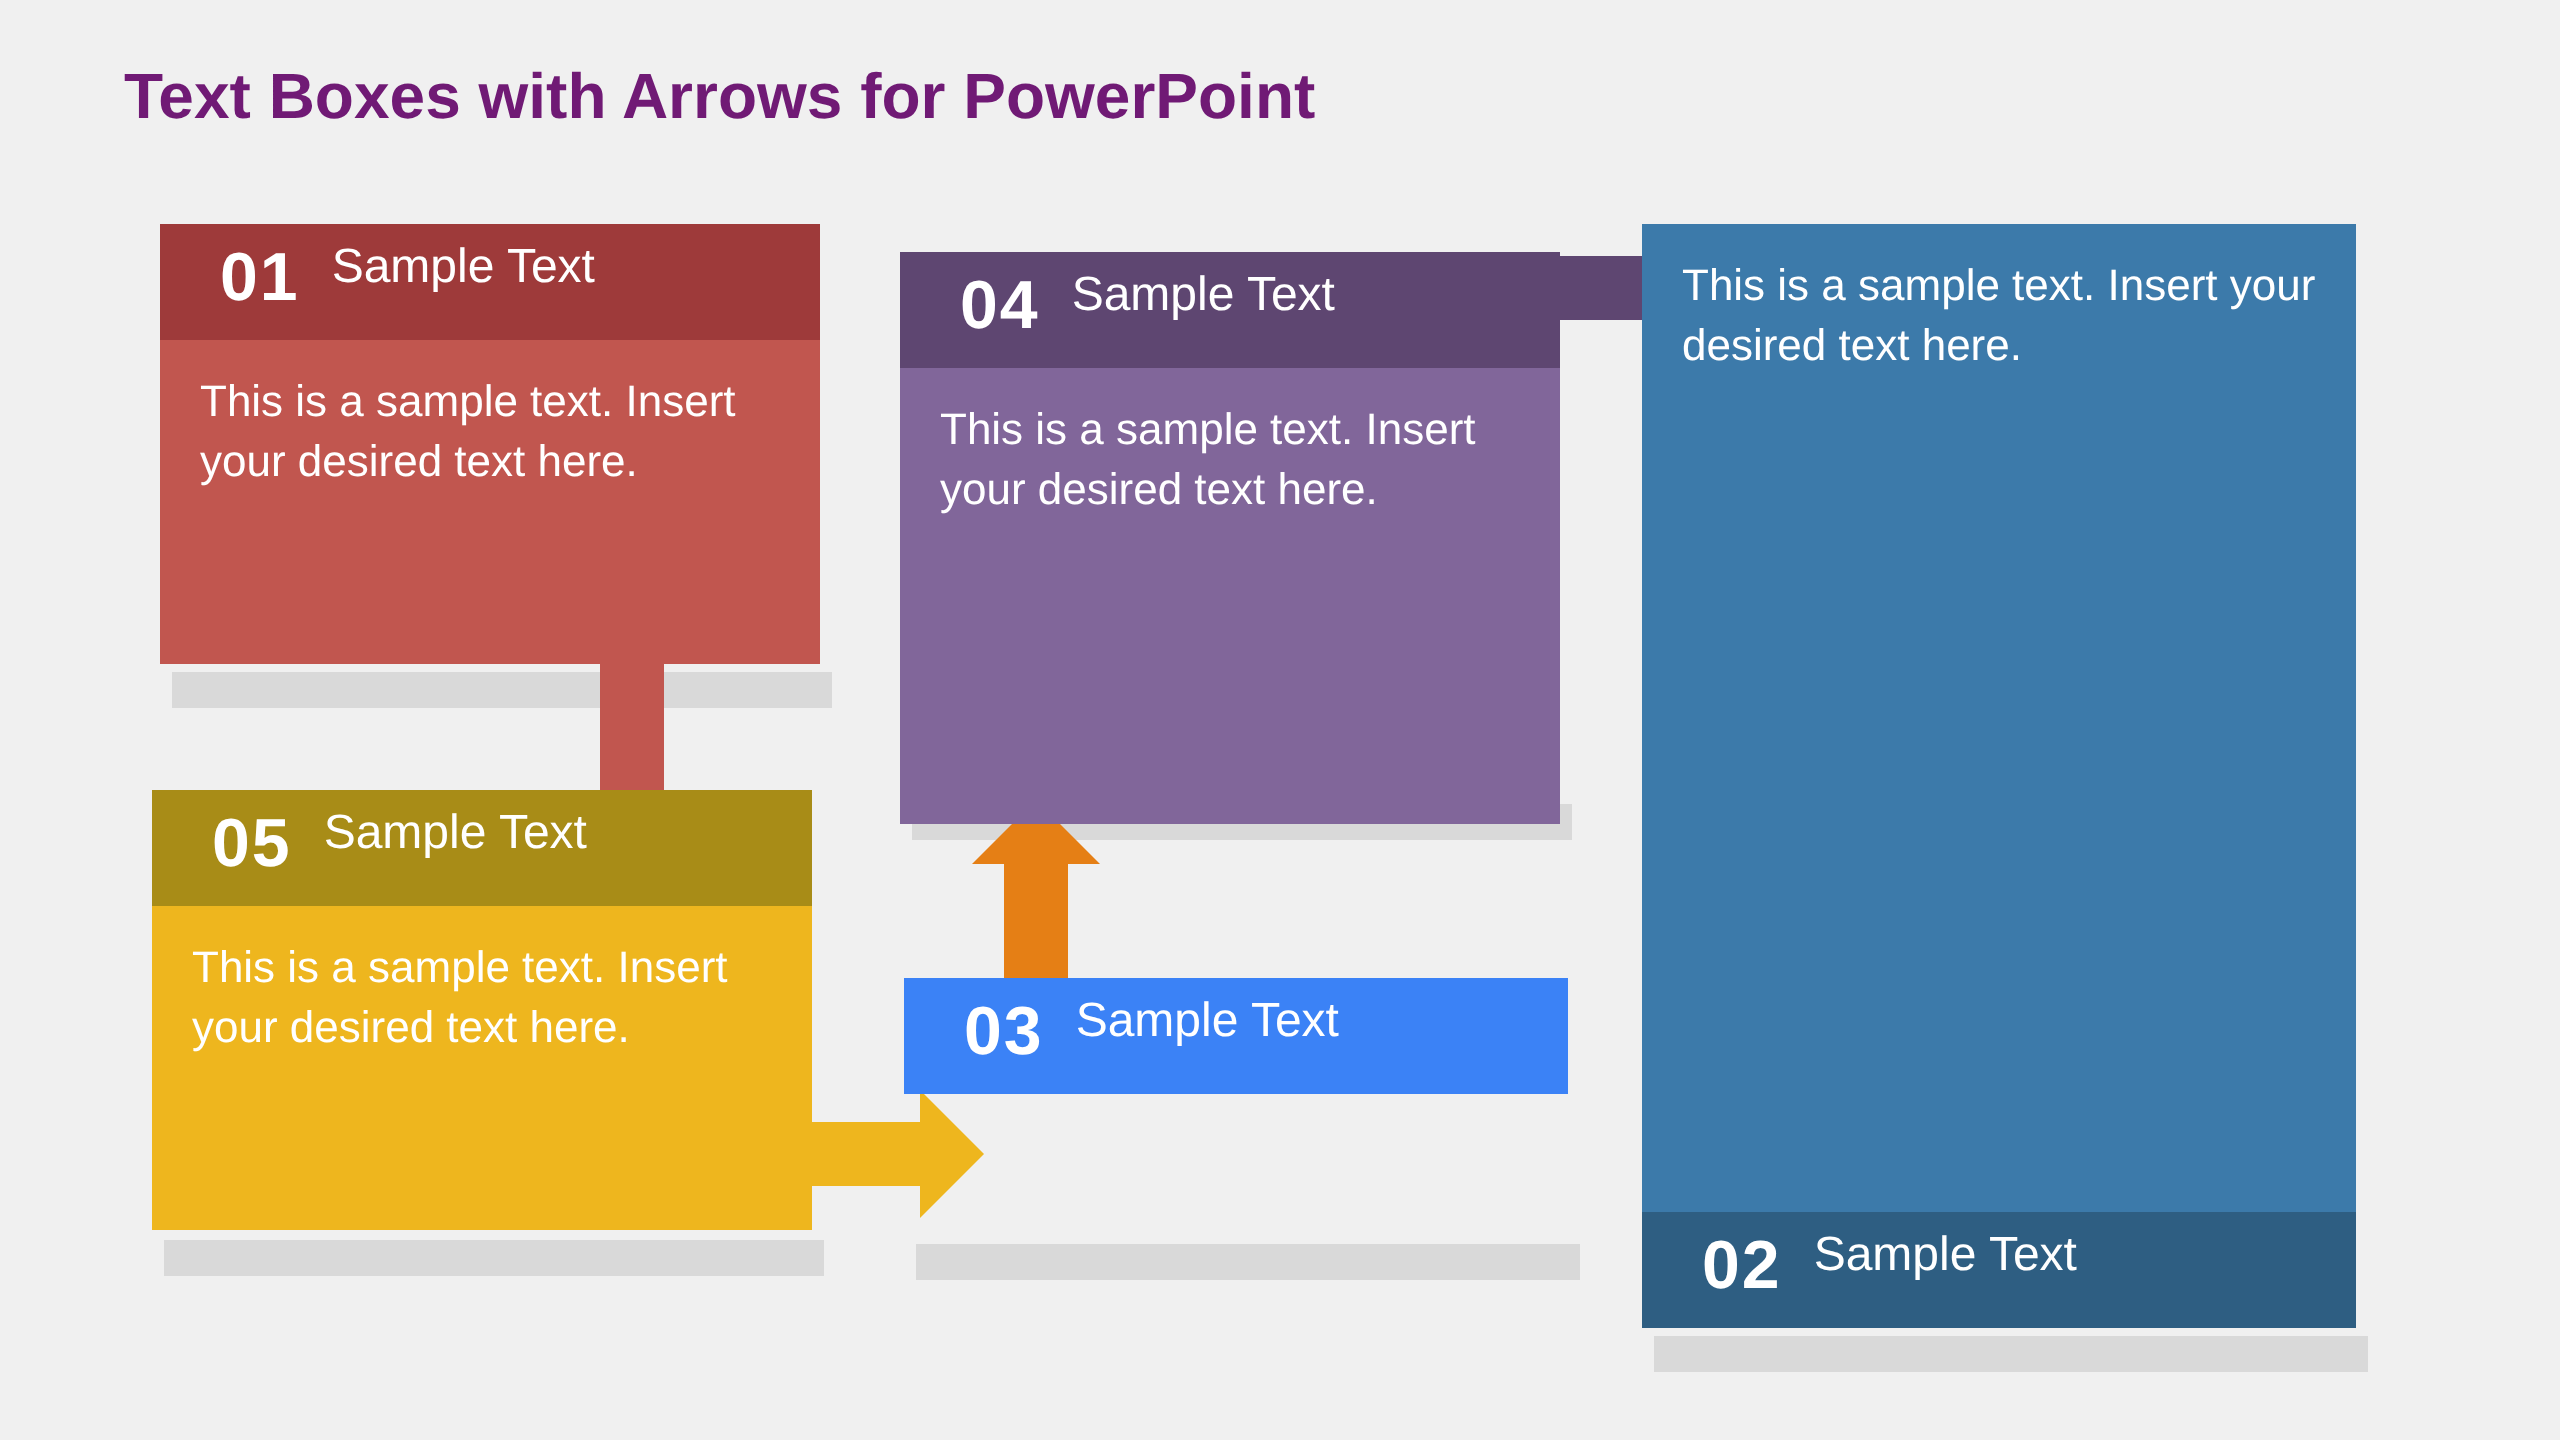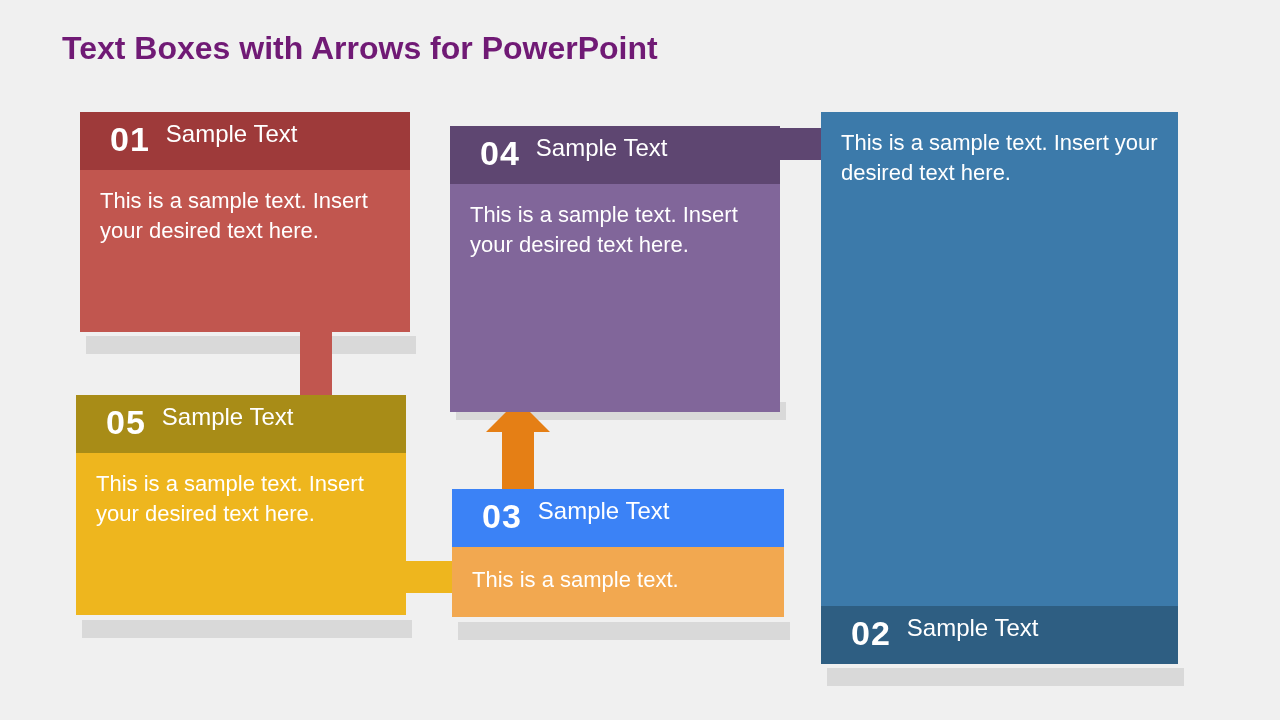--- a/index.html
+++ b/index.html
@@ -93,21 +93,20 @@
     <span class="ttl">Sample Text</span>
   </div>
   <div class="body">This is a sample text. Insert your desired text here.</div>
 </div>
 
 <div class="box b3">
   <div class="hdr">
     <span class="num">03</span>
     <span class="ttl">Sample Text</span>
   </div>
-  <div class="body">This is a sample text.</div>
 </div>
 
 <div class="box b5">
   <div class="body">This is a sample text. Insert your desired text here.</div>
   <div class="hdr">
     <span class="num">02</span>
     <span class="ttl">Sample Text</span>
   </div>
 </div>
 

